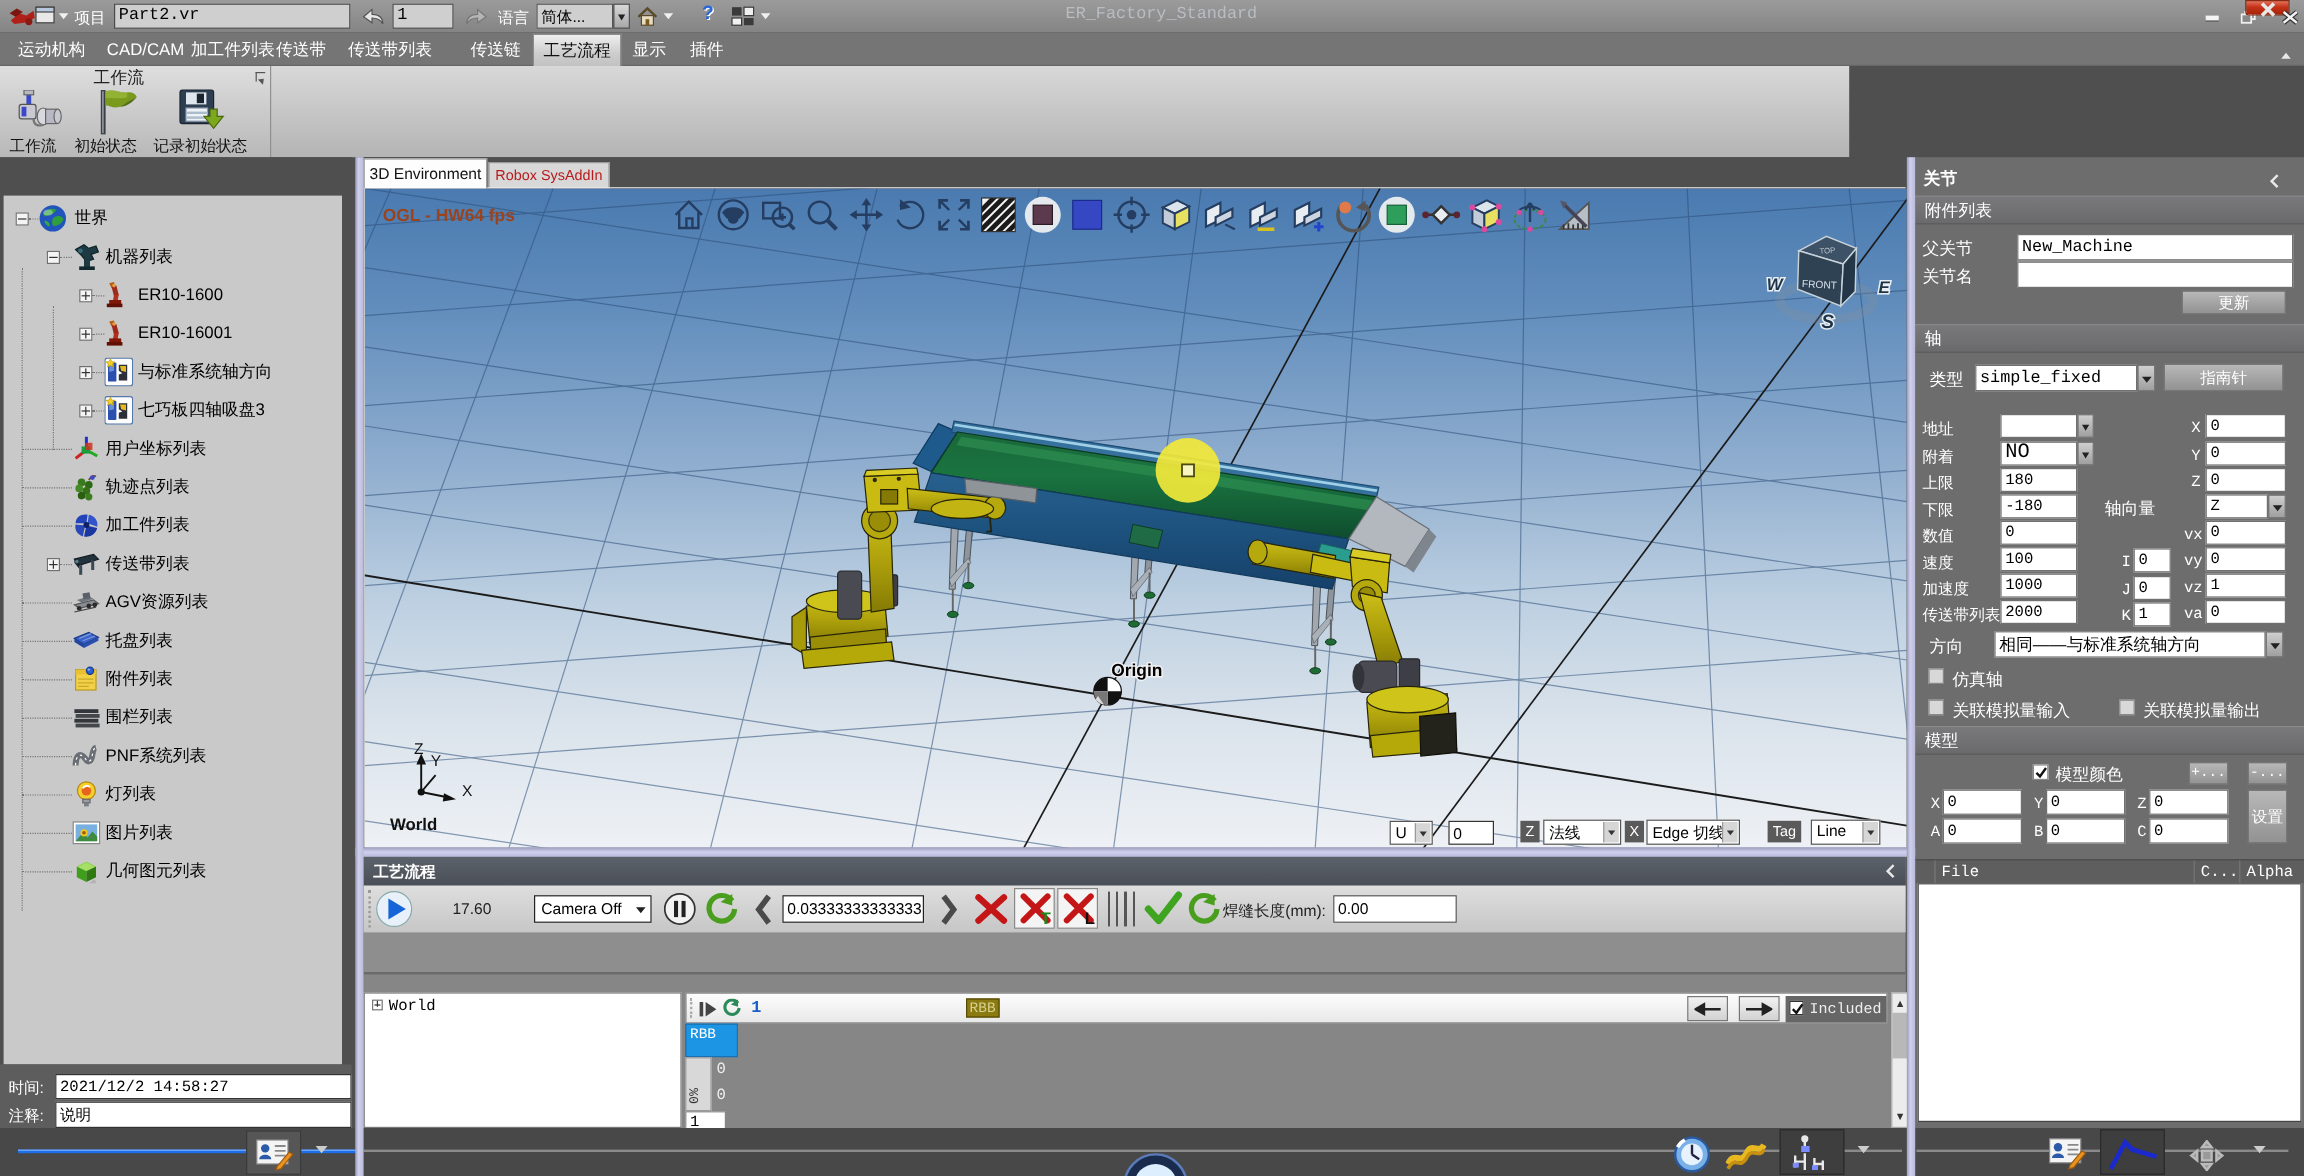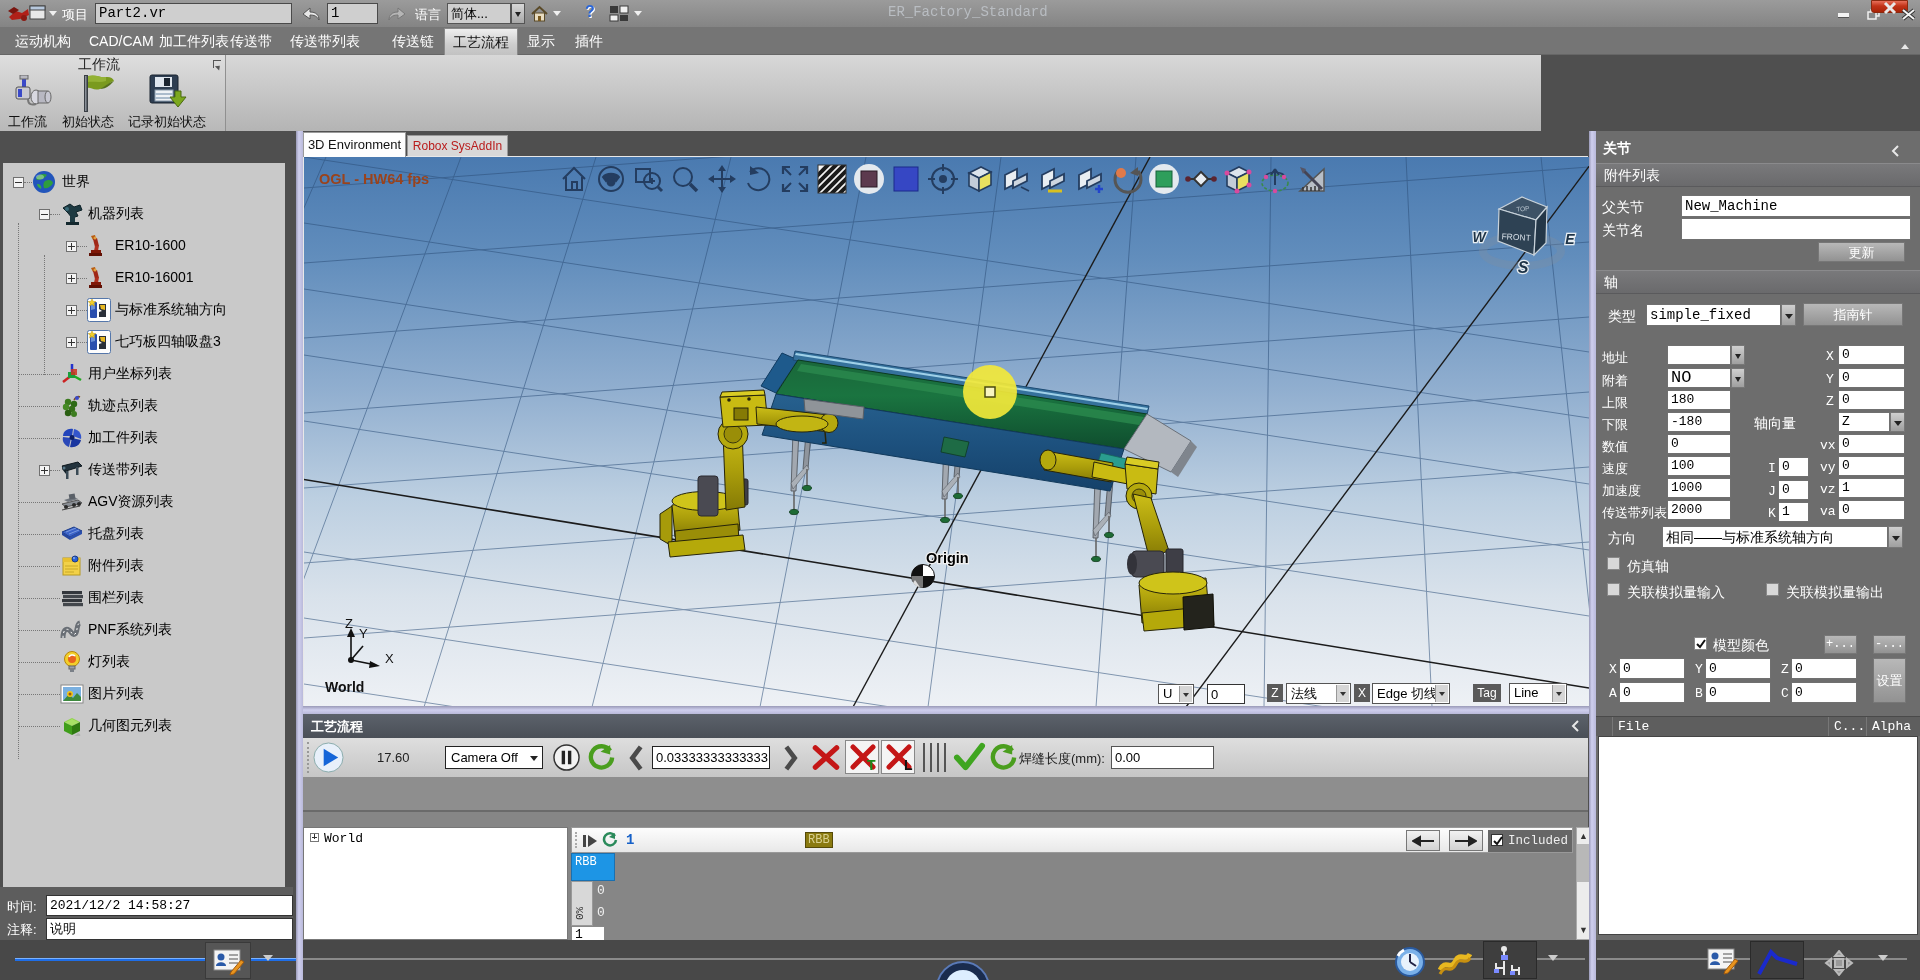--- a/index.html
+++ b/index.html
@@ -820,20 +820,23 @@
   <div class="tb" style="left:66px;top:395px;width:226px;height:22px;font-size:14px;line-height:18px">相同——与标准系统轴方向</div>
   <div class="abs" style="left:292px;top:395px;width:15px;height:22px;background:linear-gradient(#cfcfcf,#9f9f9f);border:1px solid #777">
       <div class="abs" style="left:3px;top:9px;border:4px solid transparent;border-top:5px solid #222"></div>
     </div>
   <div class="cb" style="left:11px;top:426px"></div>
     <div class="wlab" style="left:31px;top:427px;font-size:14px">仿真轴</div>
   <div class="cb" style="left:11px;top:452px"></div>
     <div class="wlab" style="left:31px;top:453px;font-size:14px">关联模拟量输入</div>
   <div class="cb" style="left:170px;top:452px"></div>
     <div class="wlab" style="left:190px;top:453px;font-size:14px">关联模拟量输出</div>
+  <div class="abs" style="left:0;top:474px;width:324px;height:24px;background:linear-gradient(#79797b,#6a6a6c);border-top:1px solid #8a8a8c;border-bottom:1px solid #5a5a5c">
+      <div class="wlab" style="left:8px;top:3px;font-size:14px">模型</div>
+    </div>
   <div class="cb" style="left:98px;top:506px;background:#fff"></div>
     <svg class="abs" style="left:99px;top:507px" width="12" height="12" viewBox="0 0 12 12">
       <path d="M2 6 L5 9 L10 2" stroke="#111" stroke-width="2" fill="none"></path>
     </svg>
   <div class="wlab" style="left:117px;top:506px;font-size:14px">模型颜色</div>
   <div class="btn mono" style="left:228px;top:504px;width:33px;height:19px;line-height:17px;font-size:12px">+...</div>
   <div class="btn mono" style="left:277px;top:504px;width:33px;height:19px;line-height:17px;font-size:12px">-...</div>
   <div class="wlab mono" style="left:13px;top:531px">X</div>
   <div class="tb mono" style="left:23px;top:527px;width:66px;height:21px;font-size:13px;line-height:17px">0</div>
   <div class="wlab mono" style="left:13px;top:555px">A</div>

